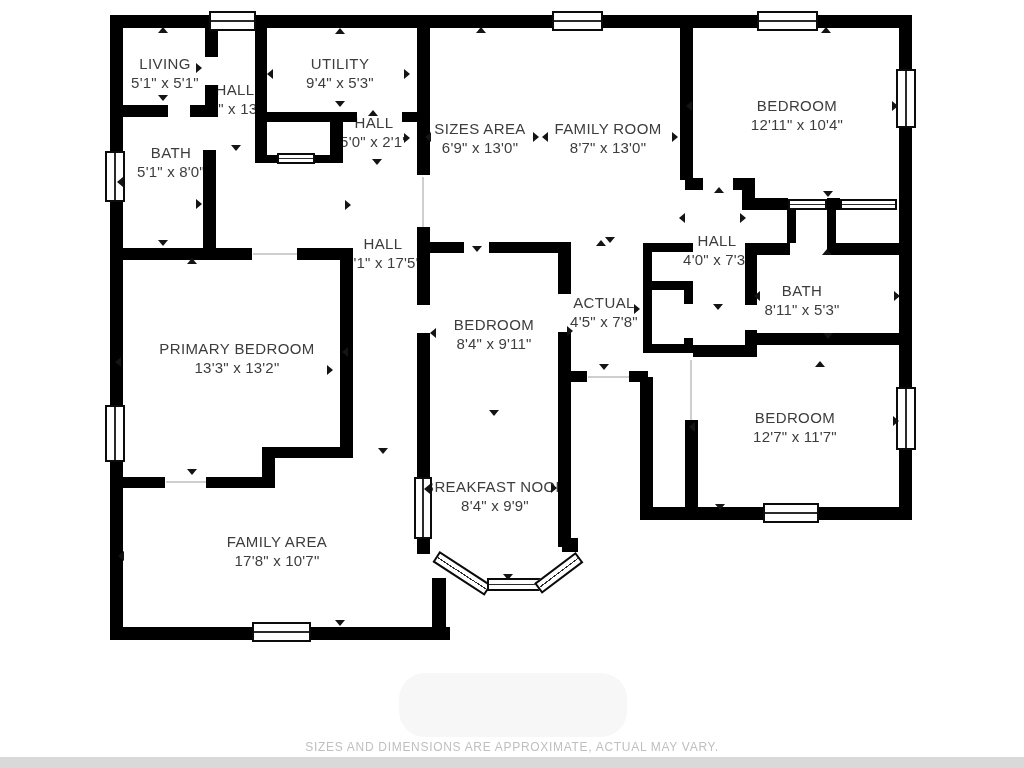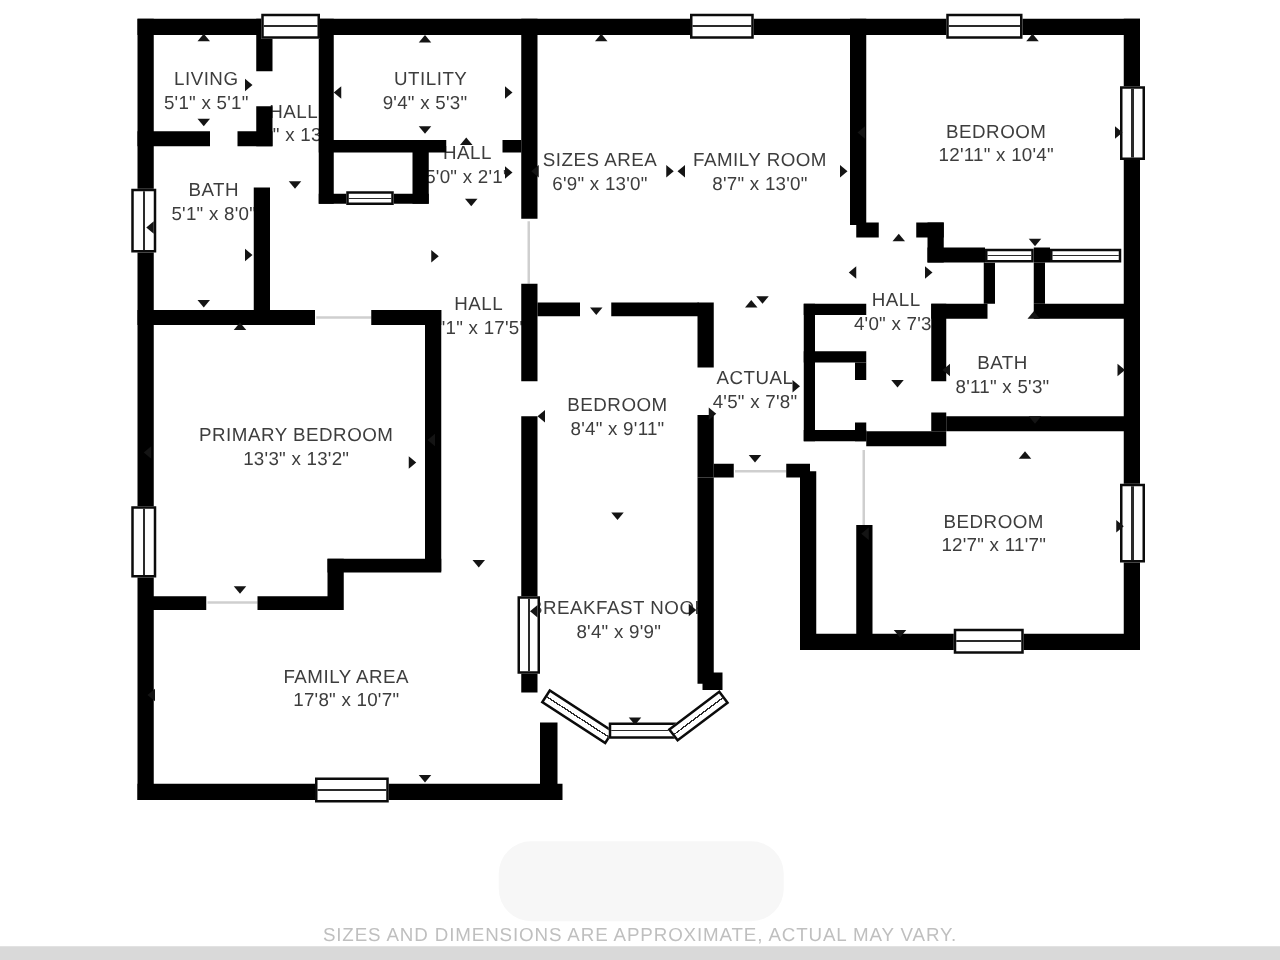--- a/index.html
+++ b/index.html
@@ -15,21 +15,21 @@
               color:#3d3d3d;font-size:15px;line-height:19px;letter-spacing:0.4px;white-space:nowrap;}
   .room-label .dims{letter-spacing:0.2px;}
   .marker{position:absolute;width:0;height:0;z-index:5;transform:translate(-50%,-50%);}
   .m-u{border-left:5px solid transparent;border-right:5px solid transparent;border-bottom:6px solid #141414;}
   .m-d{border-left:5px solid transparent;border-right:5px solid transparent;border-top:6px solid #141414;}
   .m-l{border-top:5px solid transparent;border-bottom:5px solid transparent;border-right:6px solid #141414;}
   .m-r{border-top:5px solid transparent;border-bottom:5px solid transparent;border-left:6px solid #141414;}
   .watermark{position:absolute;left:399px;top:673px;width:228px;height:64px;background:#f7f7f7;
              border-radius:26px;z-index:0;}
   .footer-bar{position:absolute;left:0;top:757px;width:1024px;height:11px;background:#d9d9d9;z-index:0;}
-  .disclaimer{position:absolute;left:512px;top:740px;transform:translateX(-50%);font-size:15px;
+  .disclaimer{position:absolute;left:512px;top:740px;transform:translateX(-50%);font-size:12px;
               letter-spacing:0.7px;color:#bfbfbf;white-space:nowrap;z-index:1;}
 </style>
 </head>
 <body>
 
 <div id="canvas">
 
   <div class="watermark"></div>
   <div class="footer-bar"></div>
   <div class="disclaimer">SIZES AND DIMENSIONS ARE APPROXIMATE, ACTUAL MAY VARY.</div>
@@ -128,21 +128,21 @@
 
   <div id="labels-layer">
       <div class="room-label" style="left: 165px; top: 54px;">
         <div>LIVING</div>
         <div class="dims">5'1" x 5'1"</div>
       </div>
       <div class="room-label" style="left: 235px; top: 80px;">
         <div>HALL</div>
         <div class="dims">2" x 13'</div>
       </div>
-      <div class="room-label" style="left: 340px; top: 54px; text-align: right;">
+      <div class="room-label" style="left: 340px; top: 54px;">
         <div>UTILITY</div>
         <div class="dims">9'4" x 5'3"</div>
       </div>
       <div class="room-label" style="left: 374px; top: 113px;">
         <div>HALL</div>
         <div class="dims">5'0" x 2'1"</div>
       </div>
       <div class="room-label" style="left: 480px; top: 119px;">
         <div>SIZES AREA</div>
         <div class="dims">6'9" x 13'0"</div>

